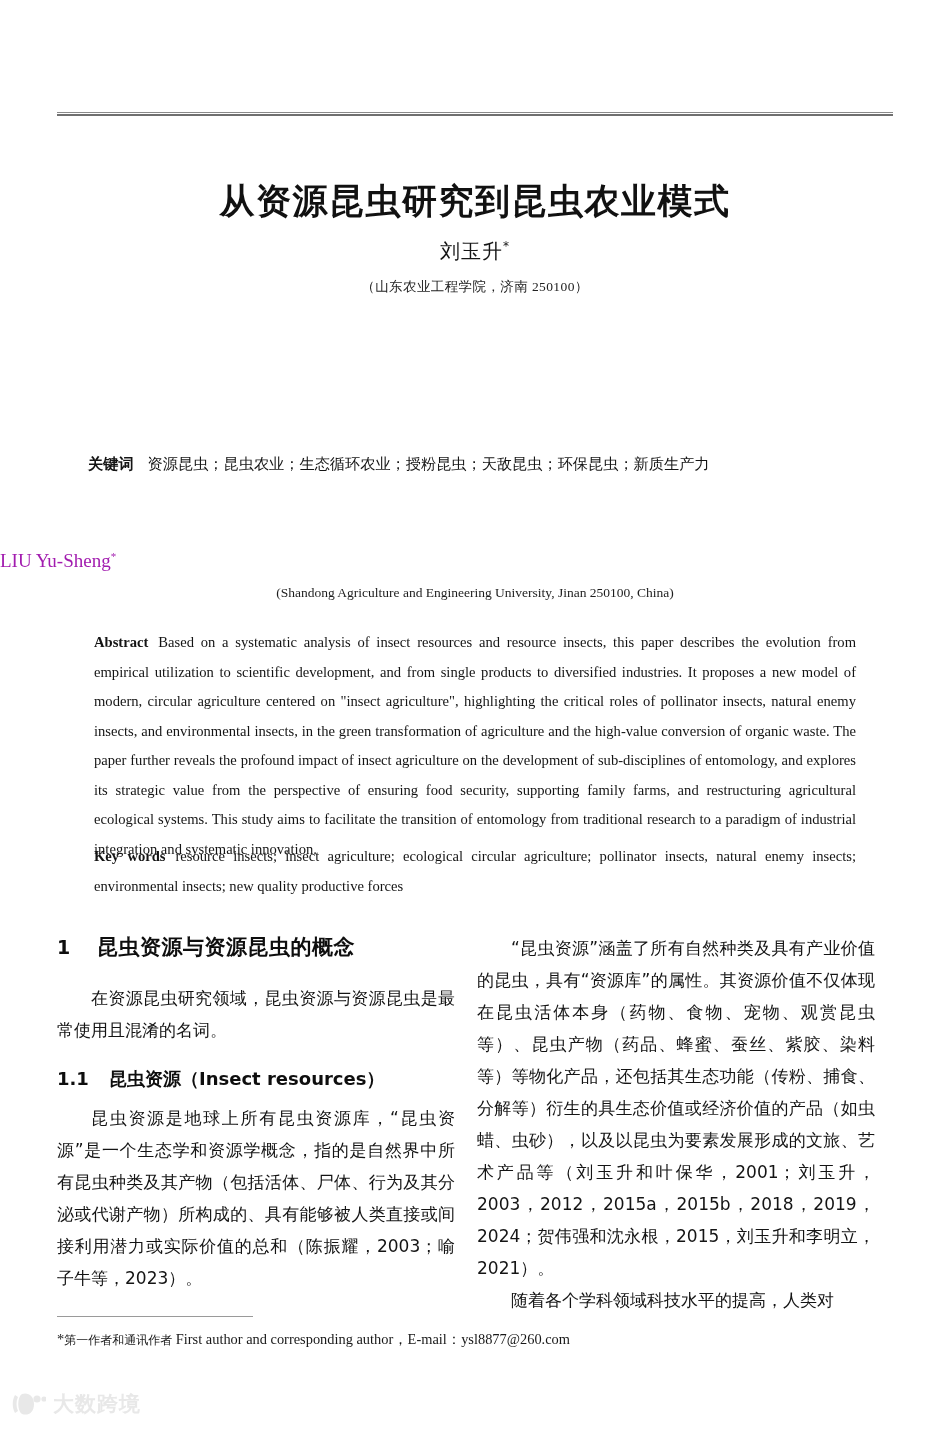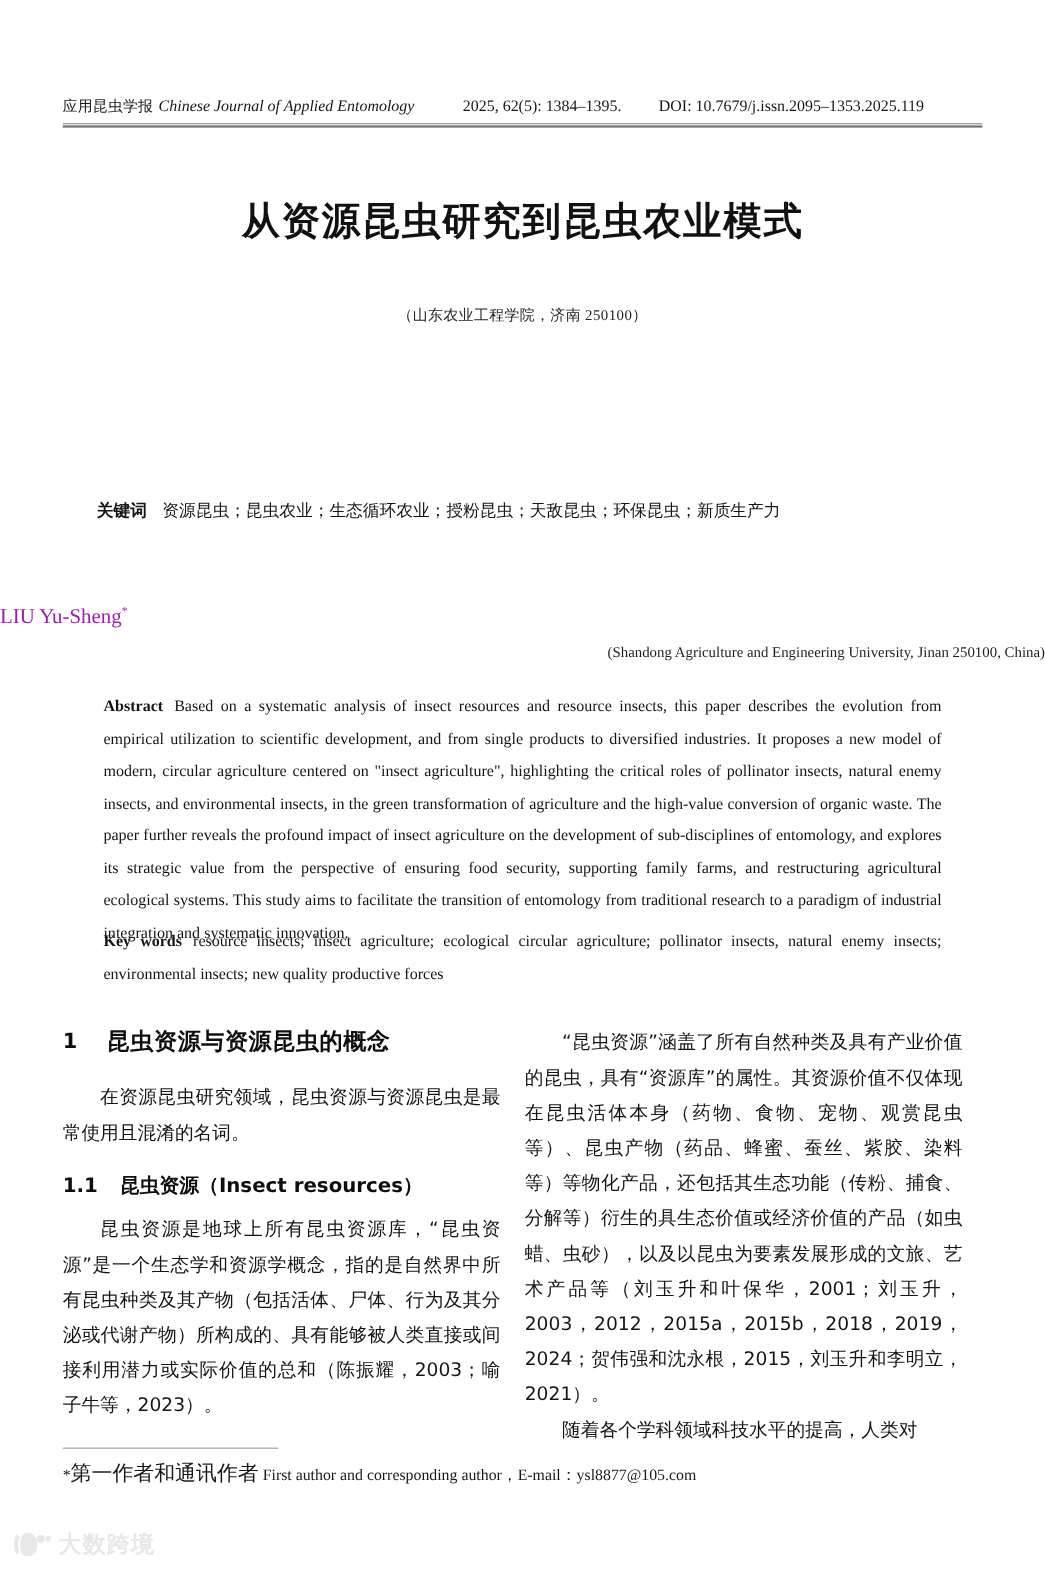--- a/index.html
+++ b/index.html
@@ -151,21 +151,21 @@
     width: 950px;
     text-align: left;
     font-size: 19px;
     color: #a21caf;
   }
   .author-en sup { font-size: 11px; vertical-align: super; }
   .affil-en {
     position: absolute;
     left: 0; top: 585px;
     width: 950px;
-    text-align: right;
+    text-align: center;
     font-size: 13.5px;
     color: #1d1d1d;
   }
 
   
   .abs-en {
     position: absolute;
     left: 94px;
     top: 628px;
     width: 762px;
@@ -243,21 +243,21 @@
     position: absolute;
     left: 57px;
     top: 1326px;
     width: 700px;
     font-size: 14.4px;
     line-height: 27px;
     color: #181818;
   }
   .footnote .fn-cn {
     font-family: "DejaVu Sans", "Liberation Sans", sans-serif;
-    font-size: 19px;
+    font-size: 12px;
   }
 
   
   .watermark {
     position: absolute;
     left: 12px;
     top: 1390px;
     display: flex;
     align-items: center;
     opacity: 1;
@@ -275,30 +275,27 @@
     font-size: 21px;
     letter-spacing: 1px;
     color: #e8e8e8;
   }
 </style>
 </head>
 <body>
 
 <div class="page">
 
-  <div class="runhead">
-    <span class="journal-cn">应用昆虫学报</span>
-    <span class="journal-en">Chinese Journal of Applied Entomology</span>
-    <span class="issue">2025, 62(5): 1384–1395.</span>
-    <span class="doi">DOI: 10.7679/j.issn.2095–1353.2025.119</span>
-  </div>
   <div class="double-rule"></div>
 
   <div class="title-cn">从资源昆虫研究到昆虫农业模式</div>
 
+  <div class="author-cn">
+    <span>刘玉升</span><sup>*</sup>
+  </div>
 
   <div class="affil-cn">（山东农业工程学院，济南 250100）</div>
 
 
   <div class="kw-cn">
     <span class="lbl">关键词</span><span>资源昆虫；昆虫农业；生态循环农业；授粉昆虫；天敌昆虫；环保昆虫；新质生产力</span>
   </div>
 
 
   <div class="author-en">
@@ -333,21 +330,21 @@
 
   <div class="col col-right">
     <p class="body">“昆虫资源”涵盖了所有自然种类及具有产业价值的昆虫，具有“资源库”的属性。其资源价值不仅体现在昆虫活体本身（药物、食物、宠物、观赏昆虫等）、昆虫产物（药品、蜂蜜、蚕丝、紫胶、染料等）等物化产品，还包括其生态功能（传粉、捕食、分解等）衍生的具生态价值或经济价值的产品（如虫蜡、虫砂），以及以昆虫为要素发展形成的文旅、艺术产品等（刘玉升和叶保华，2001；刘玉升，2003，2012，2015a，2015b，2018，2019，2024；贺伟强和沈永根，2015，刘玉升和李明立，2021）。</p>
     <p class="body">随着各个学科领域科技水平的提高，人类对</p>
   </div>
 
   <div class="foot-rule"></div>
   <div class="footnote">
     <div>
       <span>*</span><span class="fn-cn">第一作者和通讯作者</span>
-      <span>First author and corresponding author，E-mail：ysl8877@105.com</span>
+      <span>First author and corresponding author，E-mail：ysl8877@260.com</span>
     </div>
   </div>
 
   <div class="watermark">
     <svg class="wm-logo" viewBox="0 0 34 26">
       <path d="M3 4 C0 9, 0 17, 3 22 L6 20 C4 16, 4 10, 6 6 Z" fill="#e8e8e8"></path>
       <path d="M10 3 C5 6, 5 20, 10 23 C16 25, 22 22, 22 13 C22 5, 16 1, 10 3 Z
                M13 7 C10 8, 9 18, 13 19 C17 20, 18 14, 17 11 C16 8, 15 6, 13 7 Z" fill="#e8e8e8"></path>
       <circle cx="25" cy="8" r="3.6" fill="#e8e8e8"></circle>
       <circle cx="32" cy="8" r="2.6" fill="#e8e8e8"></circle>

